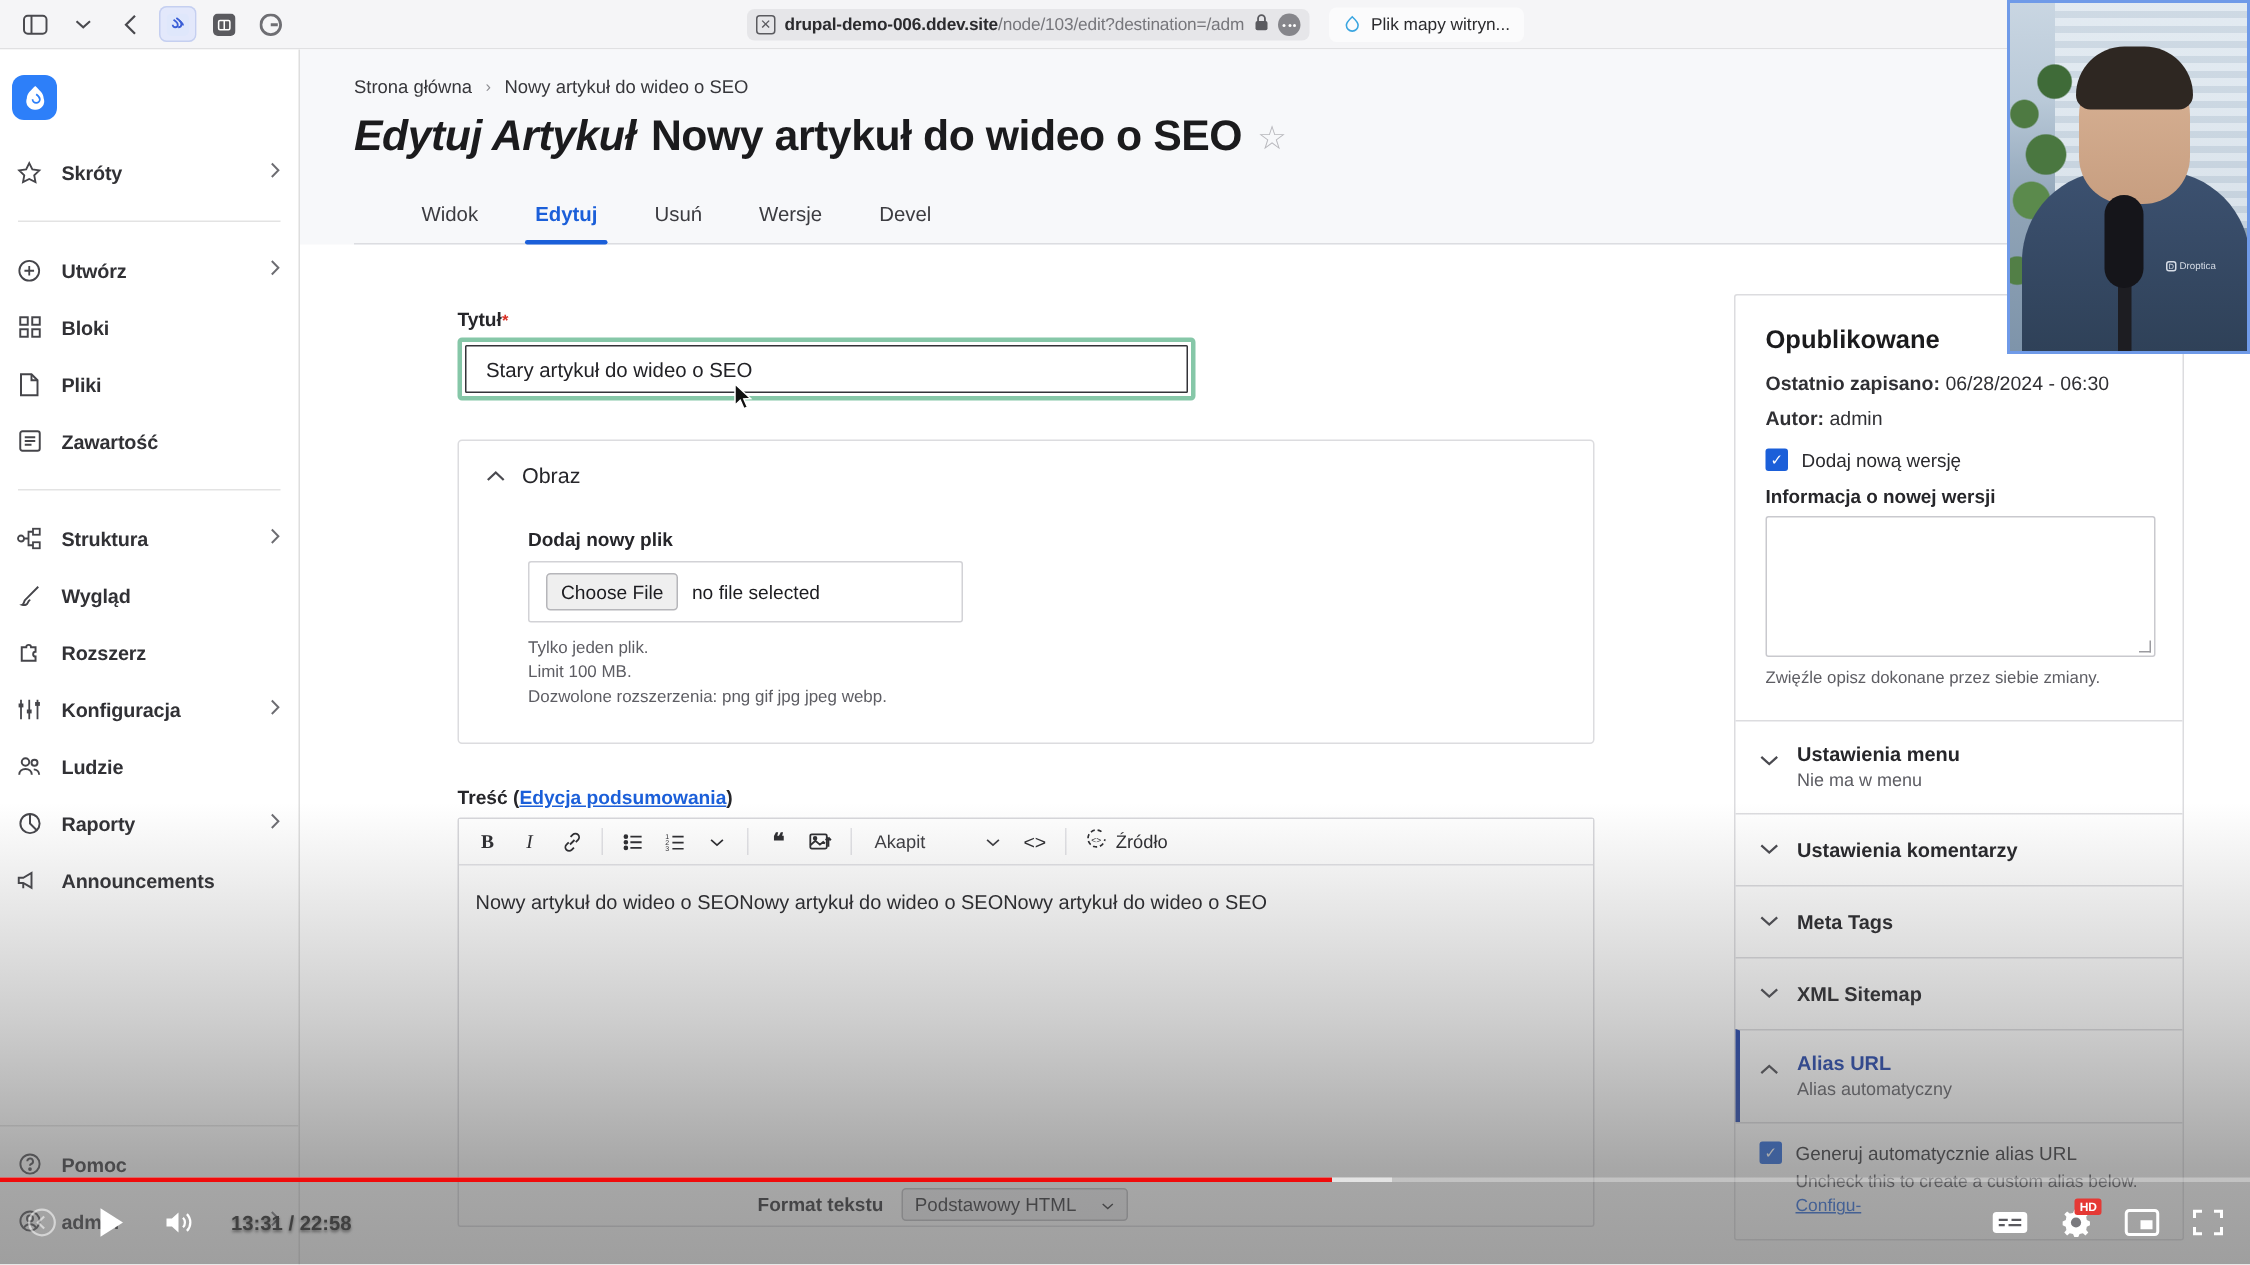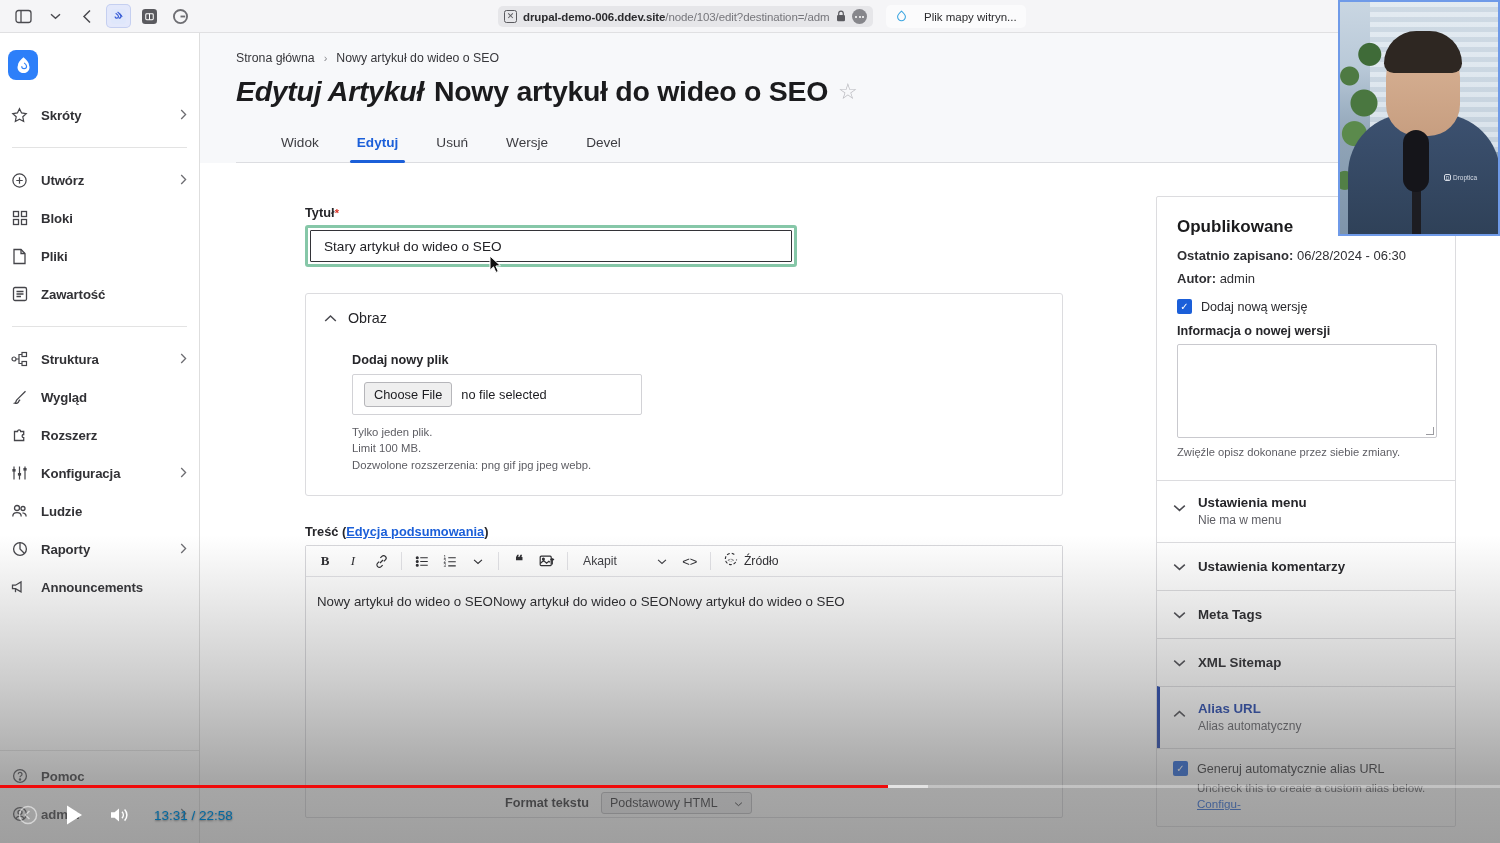--- a/index.html
+++ b/index.html
@@ -43,21 +43,21 @@
     font-size: 9px; color: #5a5a5f; line-height: 1;
   }
   .lock-ico { flex: none; color: #5a5a5f; }
   .dots-ico {
     width: 15px; height: 15px; border-radius: 50%; background: #86868b; flex: none;
     display: flex; align-items: center; justify-content: center; gap: 1.5px;
   }
   .dots-ico i { width: 2px; height: 2px; border-radius: 50%; background: #fff; display: block; }
   .tab2 {
     position: absolute; left: 886px; top: 5px; height: 23px; display: flex;
-    align-items: center; gap: 16px; padding: 0 9px; border-radius: 5px; background: #fbfbfc;
+    align-items: center; gap: 6px; padding: 0 9px; border-radius: 5px; background: #fbfbfc;
   }
   .tab2 .lbl { font-size: 11.5px; color: #2b2b2e; white-space: nowrap; }
 
   
   .sidebar {
     position: absolute; left: 0; top: 33px; width: 200px; height: 810px;
     background: #fff; border-right: 1px solid #dedede;
     display: flex; flex-direction: column;
   }
   .logo-box {
@@ -270,21 +270,21 @@
     position: absolute; left: 0; bottom: 55px; width: 1500px; height: 3px; background: rgba(255,255,255,0.32);
   }
   .prog-buffer { position: absolute; left: 0; top: 0; height: 3px; width: 928px; background: rgba(255,255,255,0.55); }
   .prog-fill { position: absolute; left: 0; top: 0; height: 3px; width: 888px; background: #f00b0b; }
   .vctrl-left { position: absolute; left: 8px; bottom: 8px; display: flex; align-items: center; gap: 6px; }
   .vbtn {
     width: 40px; height: 40px; display: flex; align-items: center; justify-content: center;
     color: #fff; cursor: pointer;
   }
   .vprev { opacity: 0.55; }
-  .vtime { color: #0369a1; font-size: 13.5px; margin-left: 8px; text-shadow: 0 1px 2px rgba(0,0,0,0.4); }
+  .vtime { color: #404040; font-size: 13.5px; margin-left: 8px; text-shadow: 0 1px 2px rgba(0,0,0,0.4); font-weight: bold; }
   .vctrl-right { position: absolute; right: 8px; bottom: 8px; display: flex; align-items: center; gap: 4px; }
   .hd-badge {
     position: absolute; top: 4px; right: 3px; background: #e53935; color: #fff;
     font-size: 8px; font-weight: 700; border-radius: 2px; padding: 0 3px; line-height: 11px;
   }
   .vbtn-wrap { position: relative; }
 
   .cursor { position: absolute; left: 489px; top: 255px; pointer-events: none; }
 </style>
 </head>
@@ -764,20 +764,48 @@
             <path d="M2 7.3h3.6L10 3.4v13.2L5.6 12.7H2z"></path>
             <path d="M13 6.8a4.6 4.6 0 0 1 0 6.4M15.6 4.4a8 8 0 0 1 0 11.2" fill="none" stroke="#fff" stroke-width="1.5"></path>
           </svg>
       </div>
       <div class="vtime">
         <span>13:31</span>
         <span>/</span>
         <span>22:58</span>
       </div>
     </div>
+    <div class="vctrl-right">
+      <div class="vbtn">
+        <svg width="26" height="20" viewBox="0 0 26 20" fill="none">
+            <rect x="1.5" y="3" width="23" height="14" rx="2.5" fill="#fff"></rect>
+            <path d="M5.5 8.2h6M5.5 11.8h4M14 8.2h6.5M12 11.8h8.5" stroke="#5a5a5f" stroke-width="1.5"></path>
+          </svg>
+      </div>
+      <div class="vbtn-wrap">
+        <div class="vbtn">
+          <svg width="26" height="26" viewBox="0 0 26 26" fill="#fff">
+              <path d="M13 4.2l1.5.3.9 2.1 2.2.4 1.7-1.4 1.9 1.9-1.4 1.7.4 2.2 2.1.9v2.6l-2.1.9-.4 2.2 1.4 1.7-1.9 1.9-1.7-1.4-2.2.4-.9 2.1h-2.6l-.9-2.1-2.2-.4-1.7 1.4-1.9-1.9 1.4-1.7-.4-2.2-2.1-.9v-2.6l2.1-.9.4-2.2-1.4-1.7 1.9-1.9 1.7 1.4 2.2-.4.9-2.1z"></path>
+              <circle cx="13" cy="13" r="3.4" fill="#7a7a7e"></circle>
+            </svg>
+        </div>
+        <span class="hd-badge">HD</span>
+      </div>
+      <div class="vbtn">
+        <svg width="26" height="22" viewBox="0 0 26 22" fill="none">
+            <rect x="2.5" y="3" width="21" height="16" rx="2" fill="none" stroke="#fff" stroke-width="2"></rect>
+            <rect x="12" y="9.5" width="8" height="6" fill="#fff"></rect>
+          </svg>
+      </div>
+      <div class="vbtn">
+        <svg width="24" height="22" viewBox="0 0 24 22" fill="none" stroke="#fff" stroke-width="2">
+            <path d="M3 8V3.5h5M21 8V3.5h-5M3 14v4.5h5M21 14v4.5h-5"></path>
+          </svg>
+      </div>
+    </div>
   </div>
 
   <div class="cursor">
     <svg width="13" height="19" viewBox="0 0 13 19">
         <path d="M1 1 1 15.2 4.5 11.8 6.9 17.4 9.3 16.4 6.9 11 11.4 10.7z" fill="#111" stroke="#fff" stroke-width="1"></path>
       </svg>
   </div>
 
 </div>
 

